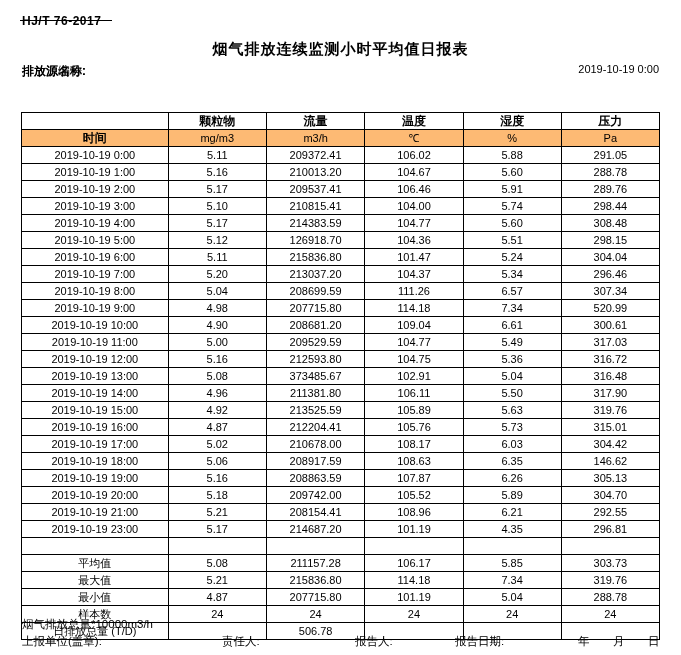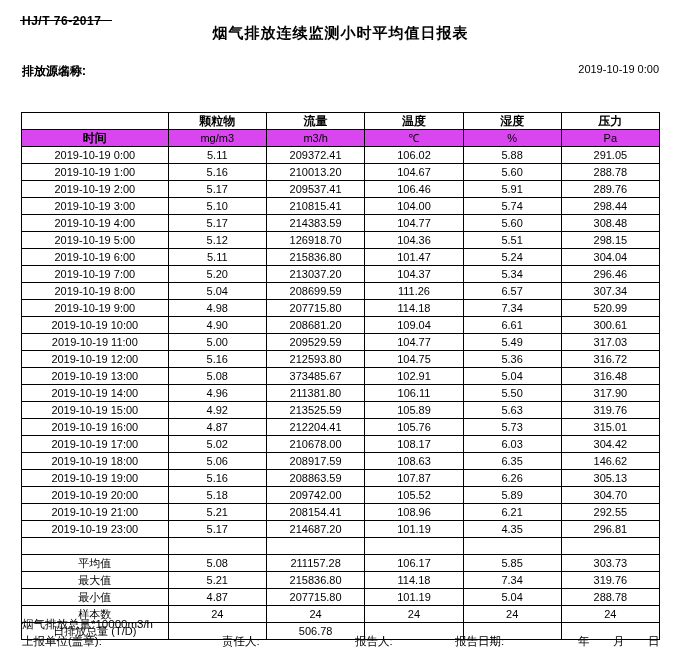--- a/index.html
+++ b/index.html
@@ -33,21 +33,21 @@
   .top-rule {
     position: absolute;
     left: 20px;
     top: 20px;
     width: 92px;
     border-bottom: 1px solid #000;
   }
   .title {
     position: absolute;
     left: 0;
-    top: 24px;
+    top: 40px;
     width: 681px;
     text-align: center;
     font-size: 15px;
     font-weight: bold;
     letter-spacing: 1px;
   }
   .src-name {
     position: absolute;
     left: 22px;
     top: 63px;
@@ -86,21 +86,21 @@
   }
   td.c-time { width: 147px; }
   td.c-val  { width: 98px; }
 
   .hdr-param {
     font-weight: bold;
     font-size: 12px;
     height: 30px;
   }
   .unit-row td {
-    background: #d946ef;
+    background: #fdba74;
     font-size: 11px;
     height: 17px;
   }
   .unit-row td.c-time {
     font-weight: bold;
     font-size: 12px;
   }
   .data-row td { font-size: 11px; }
   .spacer-row td { height: 14px; border: 1px solid #000; }
   .sum-row td.c-time { font-weight: normal; }

